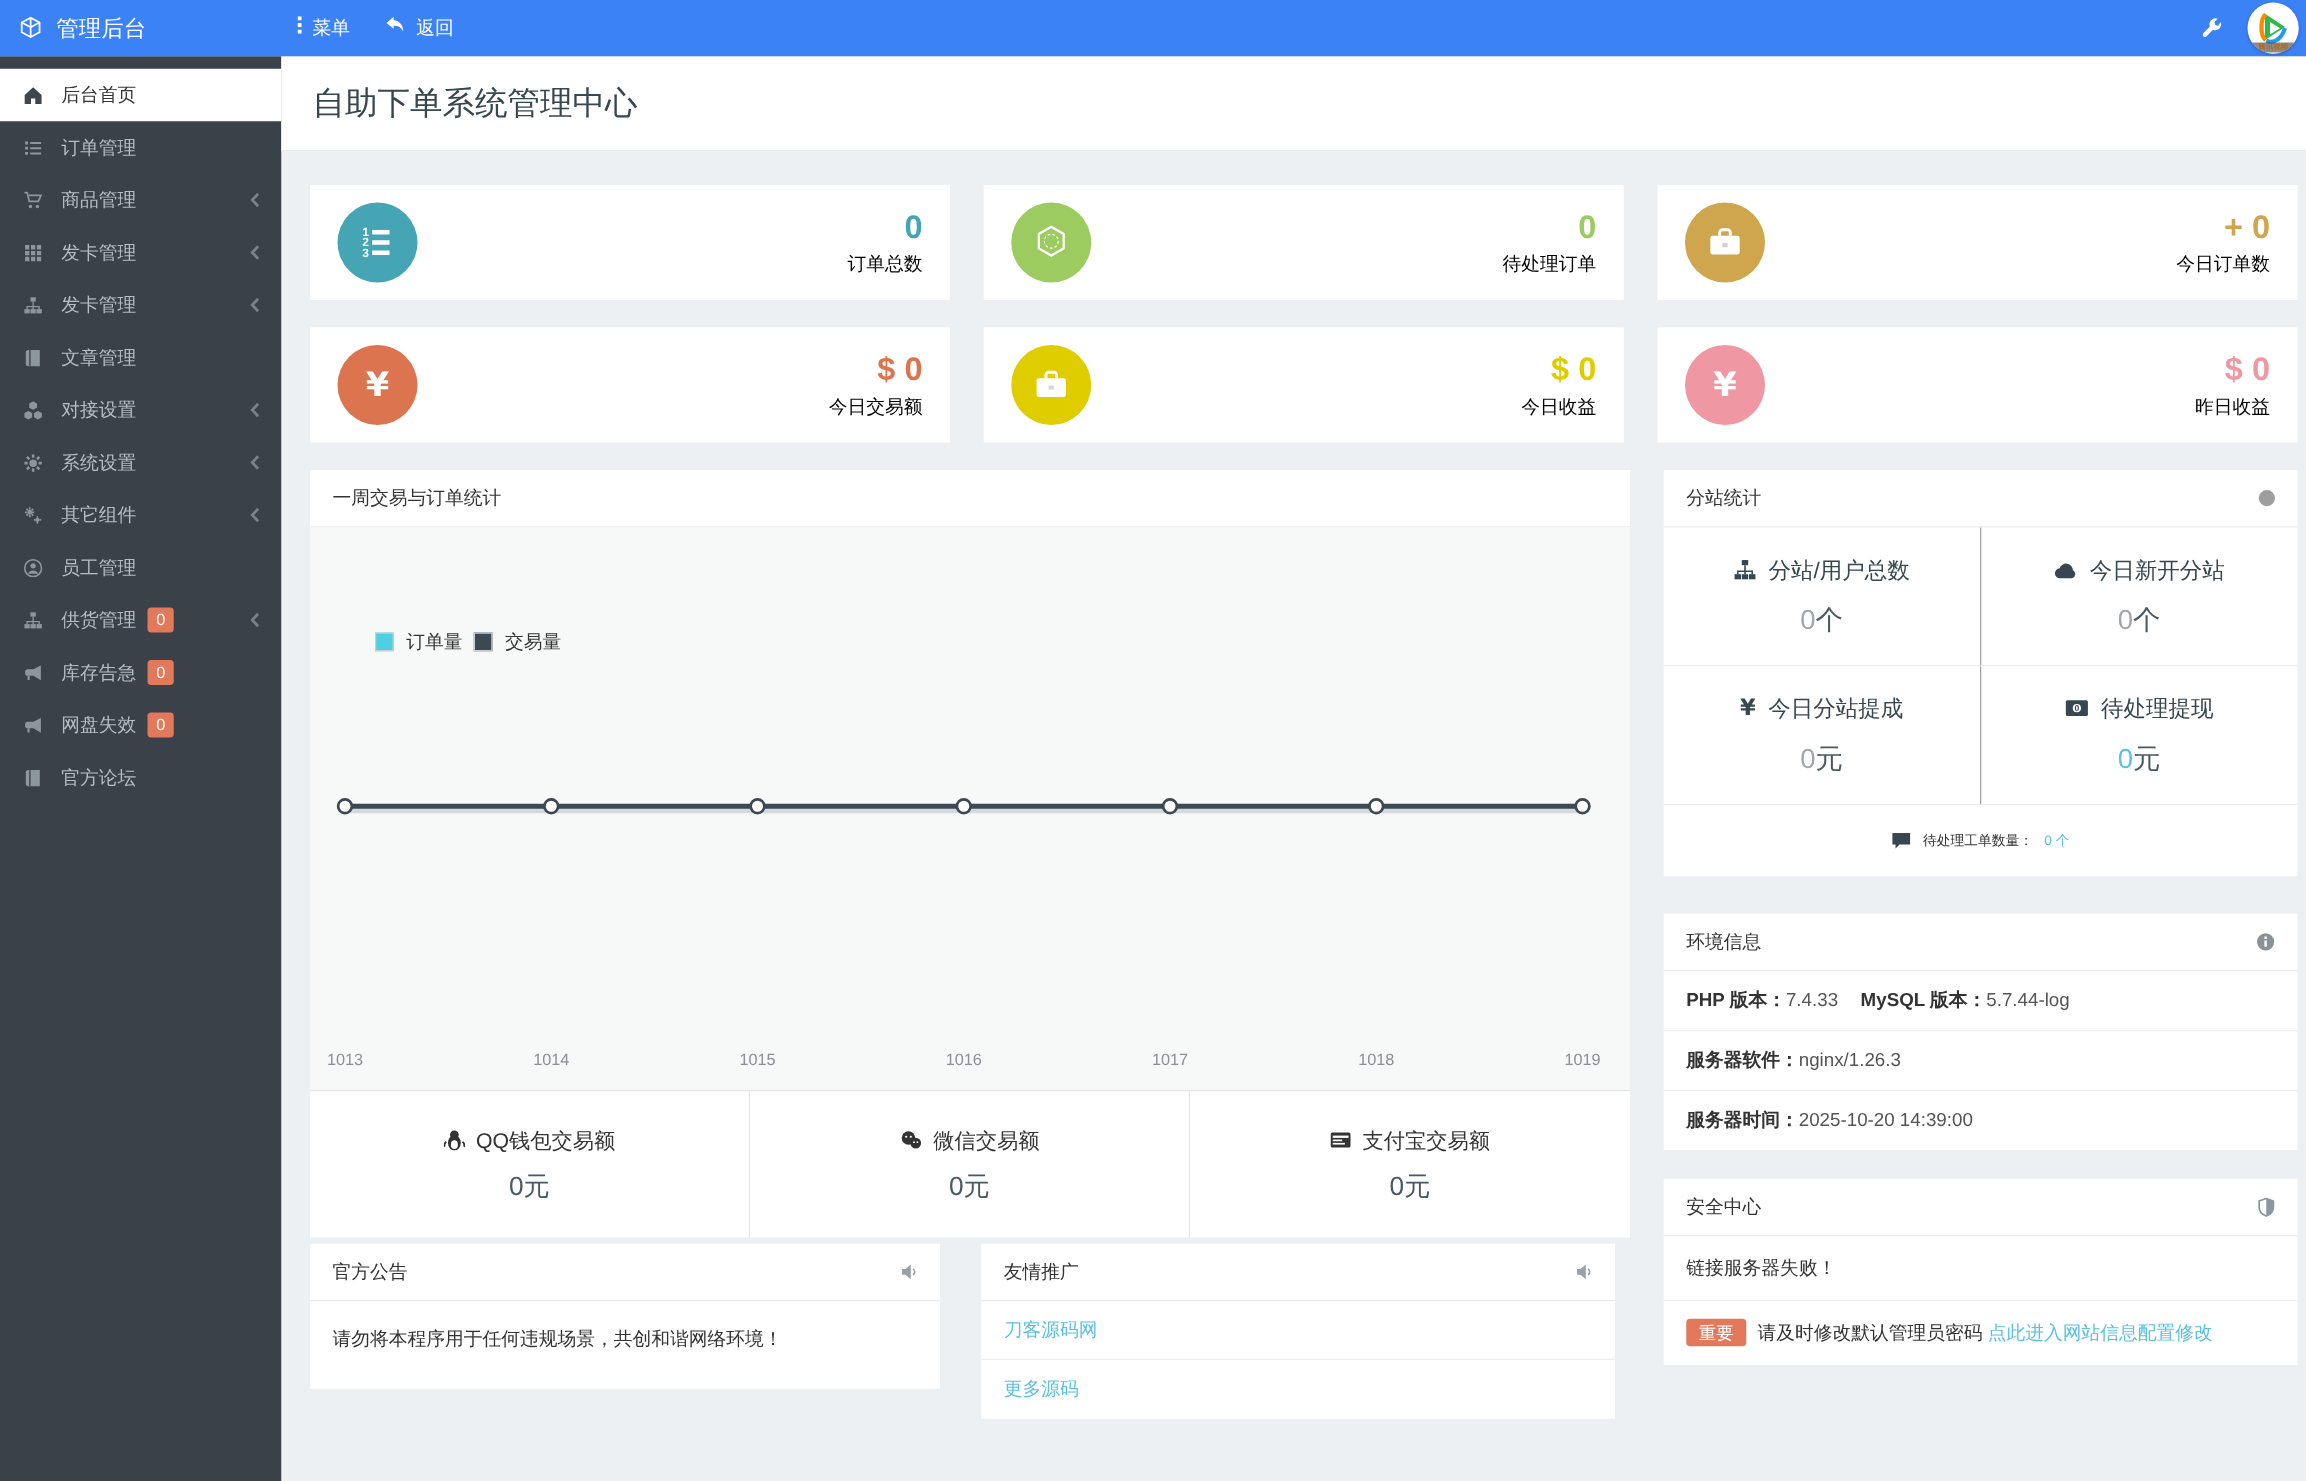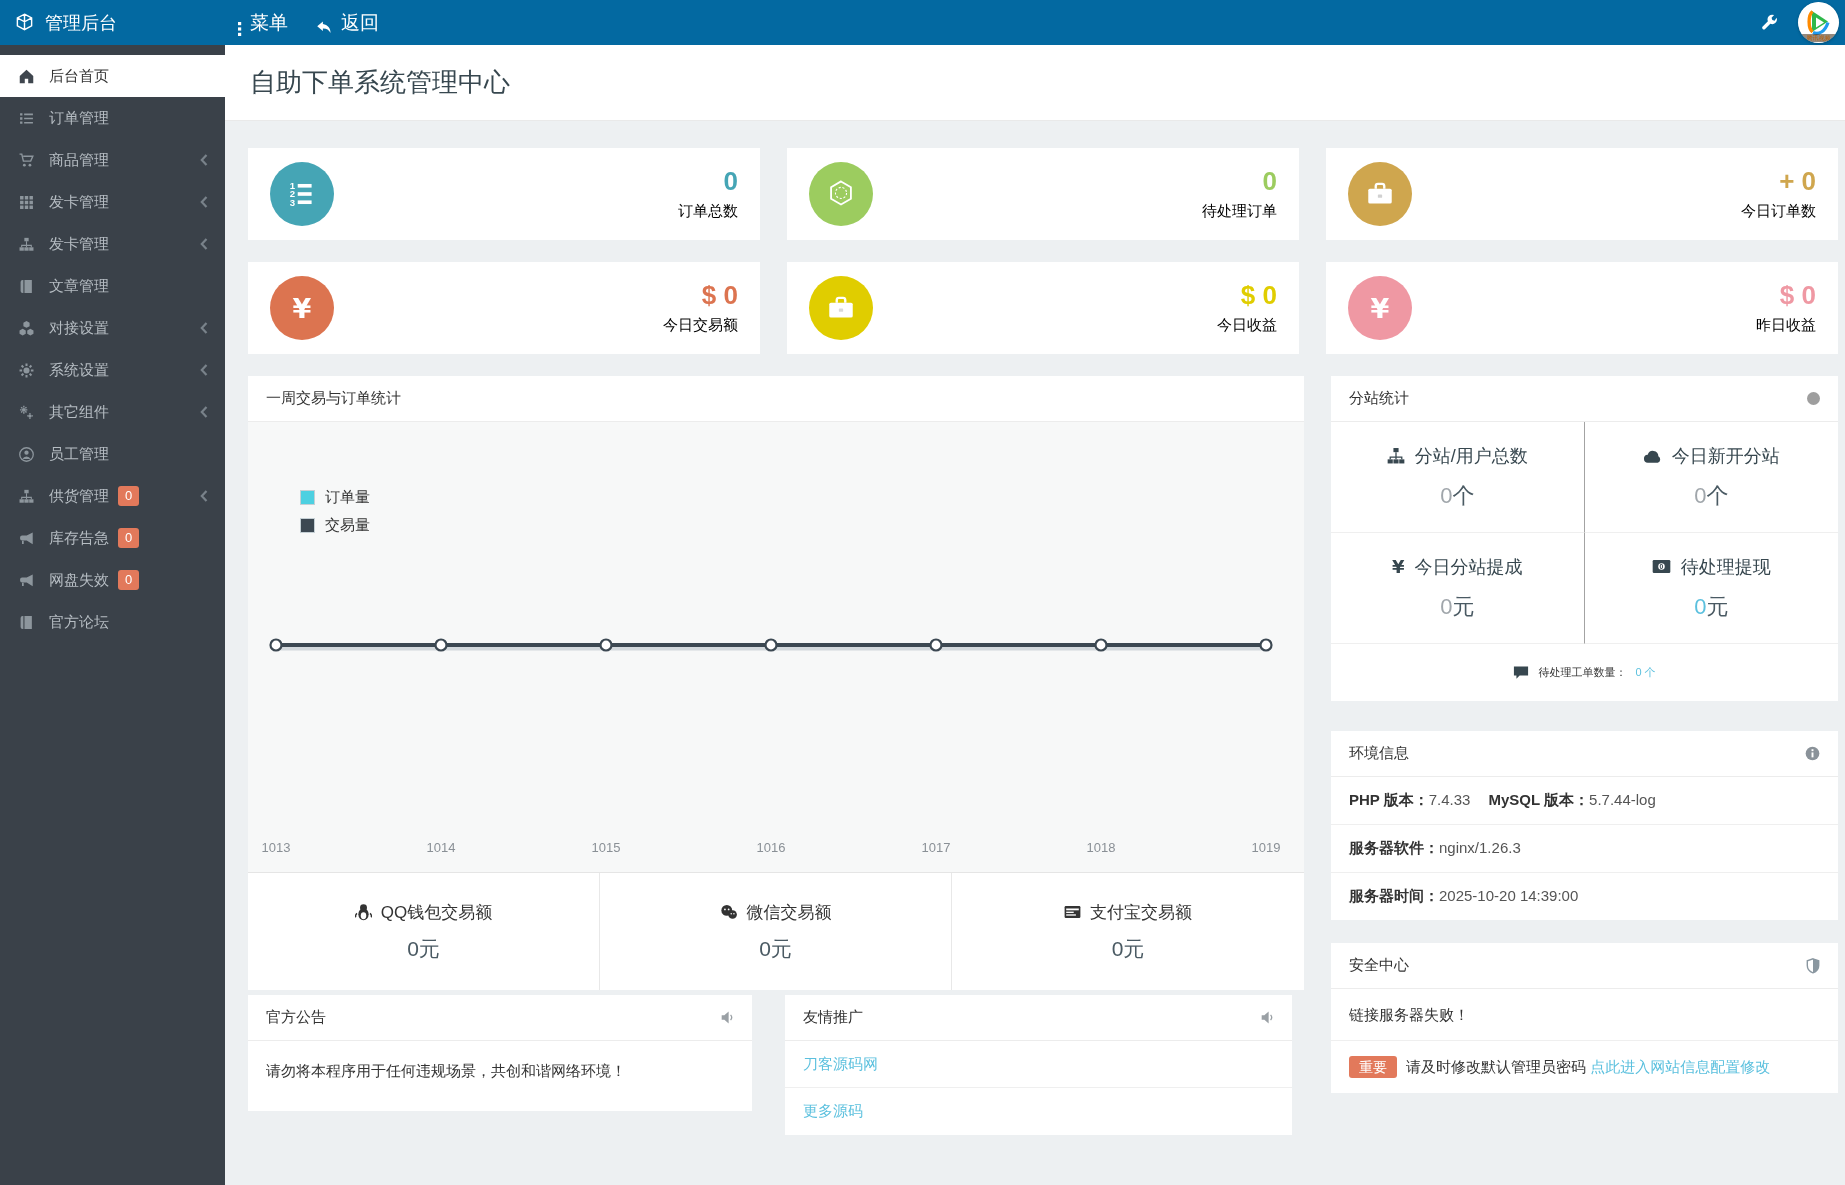--- a/index.html
+++ b/index.html
@@ -1,24 +1,24 @@
 <!DOCTYPE html>
 <html><head>
 <meta charset="utf-8">
 <style>
   *{margin:0;padding:0;box-sizing:border-box}
   html,body{width:1845px;height:1185px;overflow:hidden;background:#edf0f2;
     font-family:"Liberation Sans","DejaVu Sans",sans-serif;color:#333}
   svg{display:block}
   
-  .topbar{position:absolute;top:0;left:0;width:1845px;height:45px;background:#0369a1;
+  .topbar{position:absolute;top:0;left:0;width:1845px;height:45px;background:#3b82f6;
     display:flex;align-items:center;color:#fff;z-index:20}
   .brand{width:225px;display:flex;align-items:center;gap:11px;padding-left:15px;font-size:18px}
   .topnav{display:flex;align-items:center;gap:28px;margin-left:13px}
-  .topnav-item{display:flex;align-items:flex-end;gap:8px;font-size:19px;cursor:pointer}
+  .topnav-item{display:flex;align-items:flex-start;gap:8px;font-size:15px;cursor:pointer}
   .topbar-right{margin-left:auto;display:flex;align-items:center;gap:20px;padding-right:6px}
   .logo-bubble{width:41px;height:41px;border-radius:50%;background:#fff;position:relative;
     box-shadow:0 1px 3px rgba(0,0,0,.25);overflow:hidden;cursor:pointer}
   .logo-caption{position:absolute;bottom:1px;left:0;right:0;text-align:center;font-size:6px;
     color:#b95c00;background:rgba(60,40,20,.55);line-height:8px}
   
   .sidebar{position:absolute;top:45px;left:0;bottom:0;width:225px;background:#3a4149;padding-top:10px}
   .side-item{height:42px;display:flex;align-items:center;padding:0 18px;color:#b6bdc3;
     font-size:15px;position:relative;cursor:pointer}
   .side-item .icn{width:17px;margin-right:14px;color:#8d969d;display:flex;justify-content:center}
@@ -42,21 +42,21 @@
   .stat-value{font-size:26px;font-weight:bold;line-height:26px}
   .stat-label{font-size:15px;color:#000000;margin-top:8px}
   .main-grid{display:grid;grid-template-columns:1056px 507px;column-gap:27px;margin-top:22px;
     align-items:start}
   .panel{background:#fff}
   .panel-head{height:46px;display:flex;align-items:center;padding:0 18px;
     border-bottom:1px solid #ececec;font-size:15px;color:#333}
   .panel-head .right-icn{margin-left:auto;color:#9e9e9e;display:flex}
   
   .chart-body{height:450px;position:relative;background:#f7f8f8}
-  .legend{position:absolute;left:52px;top:66px;display:flex;flex-direction:column;gap:9px}
+  .legend{position:absolute;left:52px;top:82px;display:flex;flex-direction:row;gap:9px}
   .legend-item{display:flex;align-items:center;gap:10px;font-size:15px;color:#333;cursor:pointer}
   .legend-swatch{width:15px;height:15px;border:1px solid #c5d0d5}
   .chart-footer{display:grid;grid-template-columns:1fr 1fr 1fr;border-top:1px solid #e5e5e5}
   .cf-cell{height:117px;display:flex;flex-direction:column;align-items:center;
     justify-content:center;gap:11px;border-right:1px solid #e8e8e8}
   .cf-cell:last-child{border-right:none}
   .cf-label{font-size:17px;color:#333;display:flex;gap:9px;align-items:center}
   .cf-value{font-size:21px;color:#4a5a63}
   
   .bottom-grid{display:grid;grid-template-columns:504px 507px;column-gap:33px;margin-top:5px;

